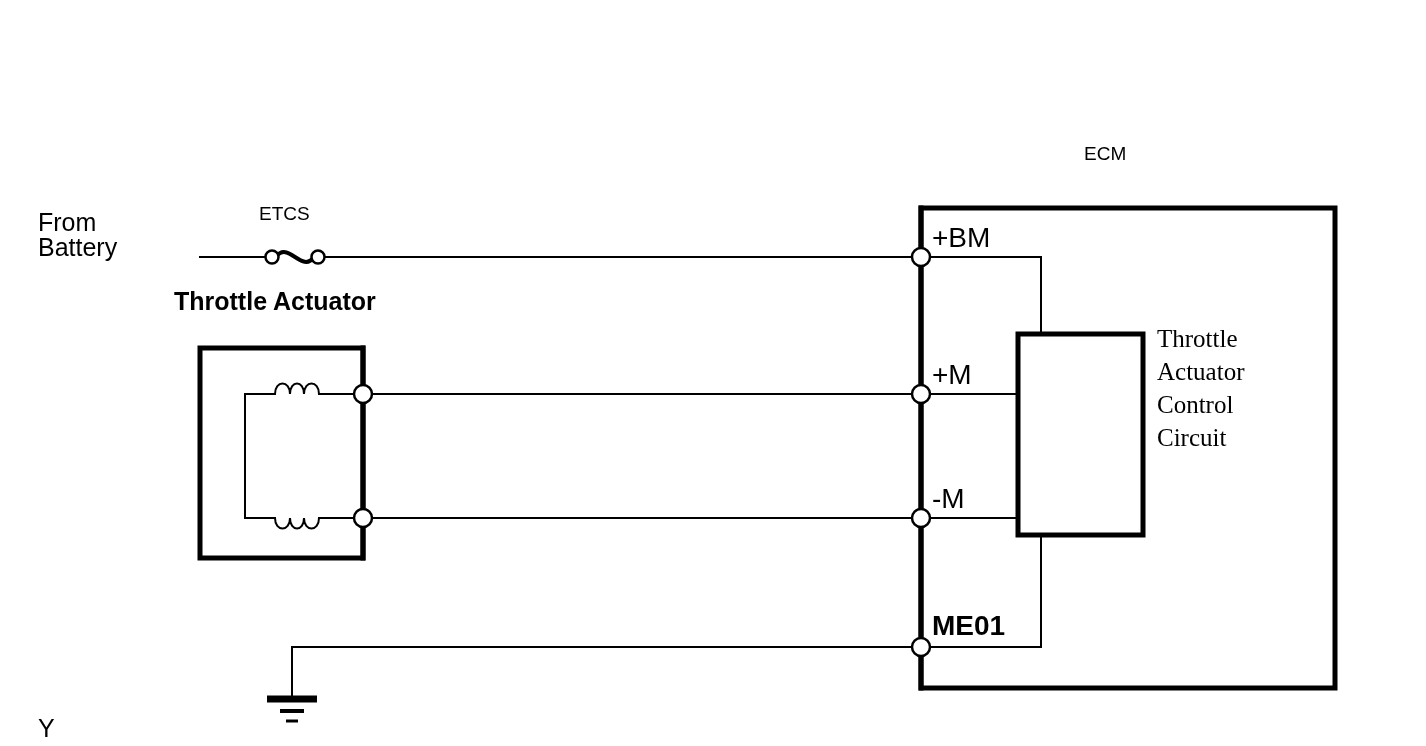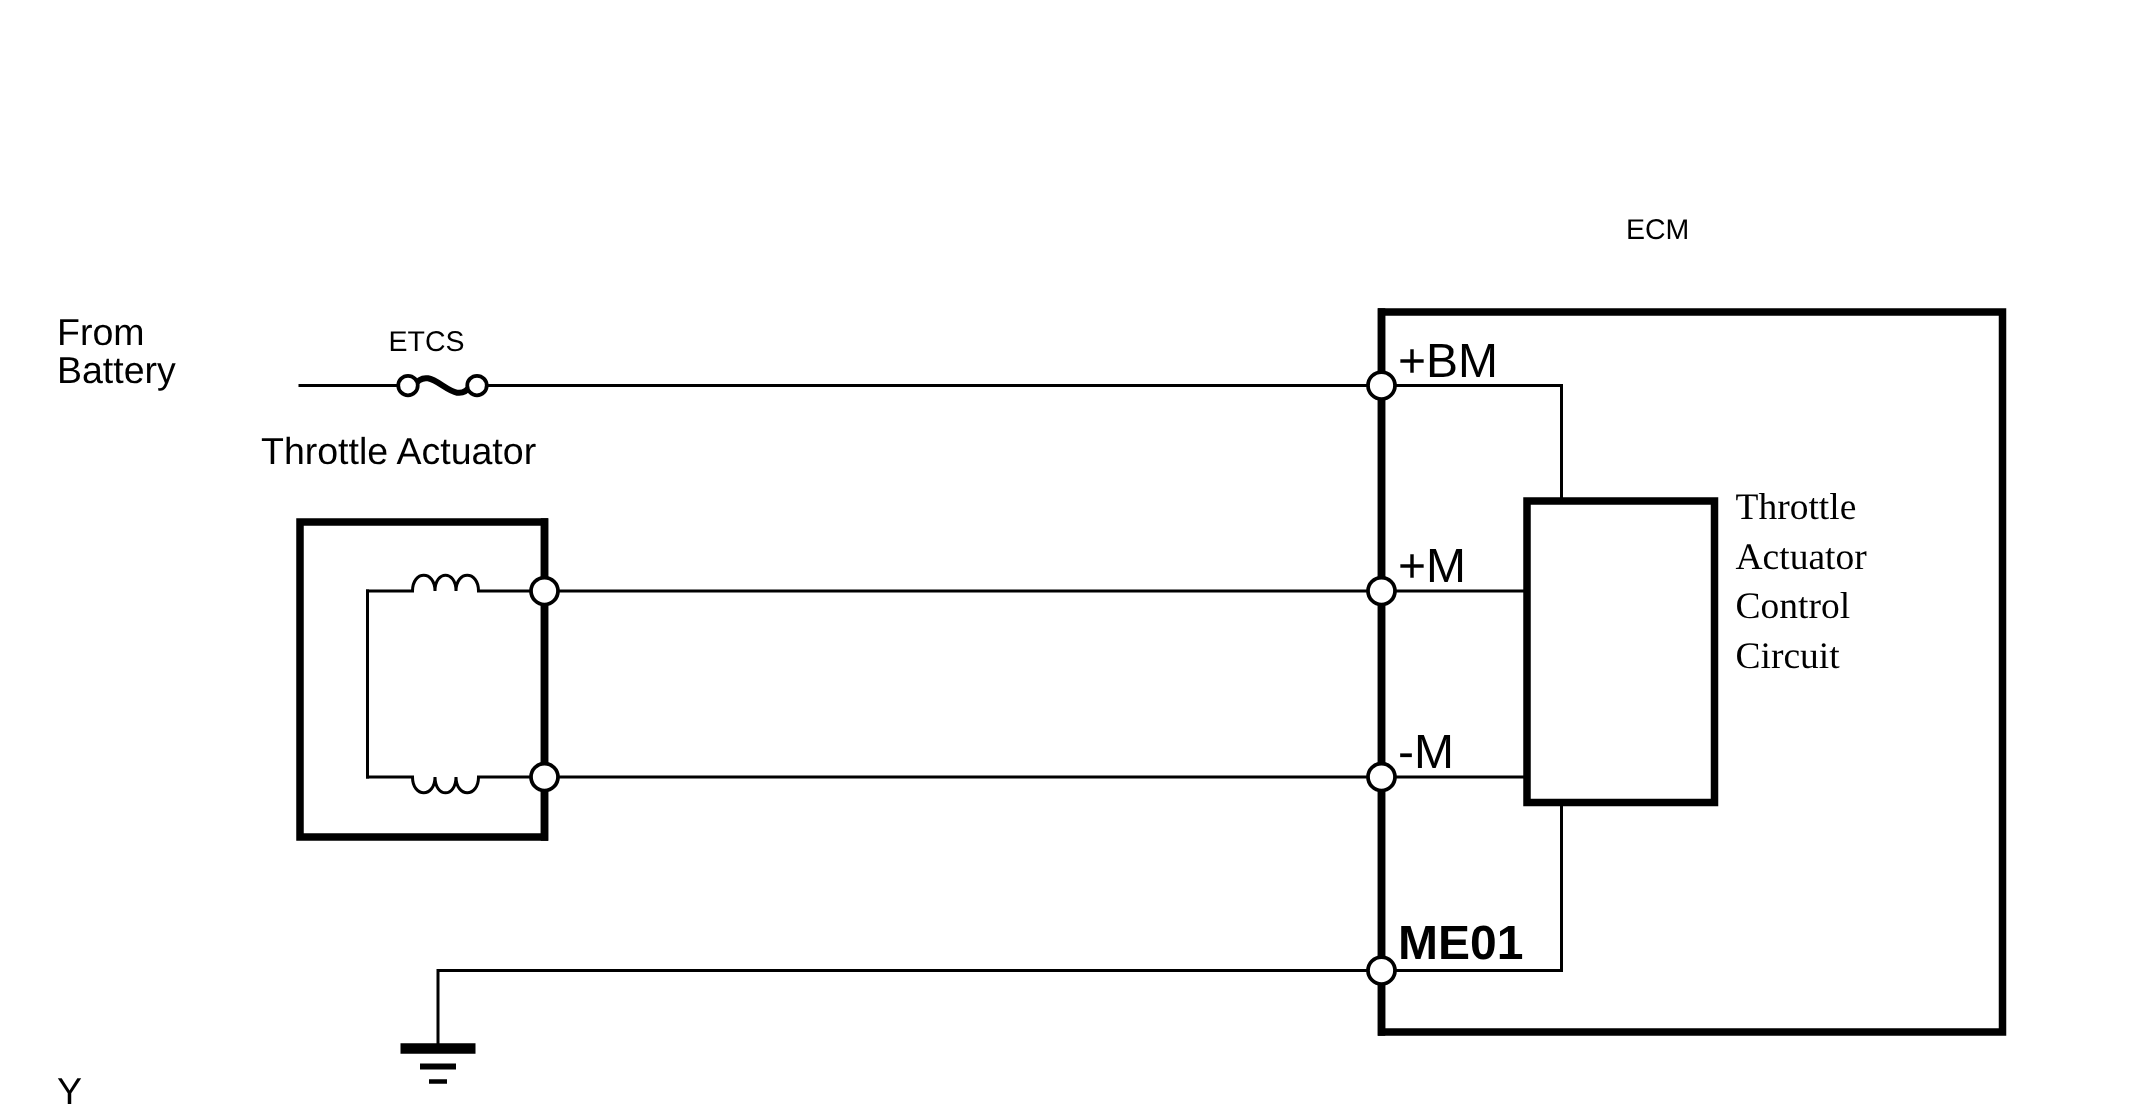--- a/index.html
+++ b/index.html
@@ -67,21 +67,21 @@
   .lbl {
     position: absolute;
     white-space: pre;
     font-family: "Liberation Sans", sans-serif;
     color: #000000;
     line-height: 1.0;
     letter-spacing: 0px;
   }
   .lbl-title     { font-size: 19px; }
   .lbl-section   { font-size: 25px; }
-  .lbl-terminal  { font-size: 32px; }
+  .lbl-terminal  { font-size: 28px; }
   .lbl-multiline { font-size: 25px; line-height: 33px; }
   .lbl-corner    { font-size: 25px; }
 </style>
 </head>
 <body>
 
 <div id="diagram-root">
 
   <svg id="circuit-svg" viewBox="0 0 1426 746">
 
@@ -138,23 +138,23 @@
 
     <circle class="terminal-dot" cx="921" cy="257" r="9"></circle>
     <circle class="terminal-dot" cx="921" cy="394" r="9"></circle>
     <circle class="terminal-dot" cx="921" cy="518" r="9"></circle>
     <circle class="terminal-dot" cx="921" cy="647" r="9"></circle>
   </svg>
 
   <div class="lbl lbl-section" style="left: 38px; top: 210px; white-space: pre;">From
 Battery</div>
 
-  <div class="lbl lbl-title" style="left:259px; top:204px;margin-top:15px;">ETCS</div>
+  <div class="lbl lbl-title" style="left:259px; top:204px;">ETCS</div>
 
-  <div class="lbl lbl-section" style="left:174px; top:289px;">Throttle Actuator</div>
+  <div class="lbl lbl-section" style="left:174px; top:289px;font-weight:bold;">Throttle Actuator</div>
 
   <div class="lbl lbl-title" style="left:1084px; top:144px;">ECM</div>
 
   <div class="lbl lbl-multiline" style="left: 1157px; top: 322px; white-space: pre; font-family: Liberation Serif, serif;">Throttle
 Actuator
 Control
 Circuit</div>
 
   <div class="lbl lbl-terminal" style="left:932px; top:224px;">+BM</div>
 

